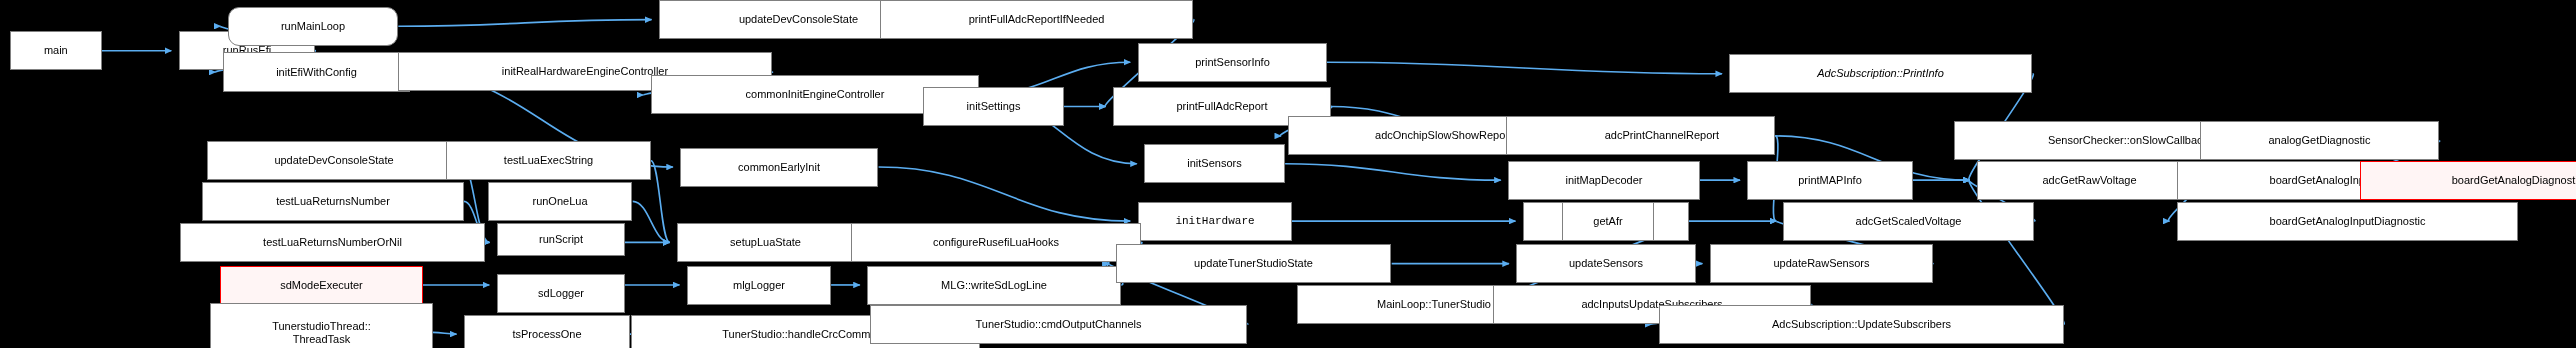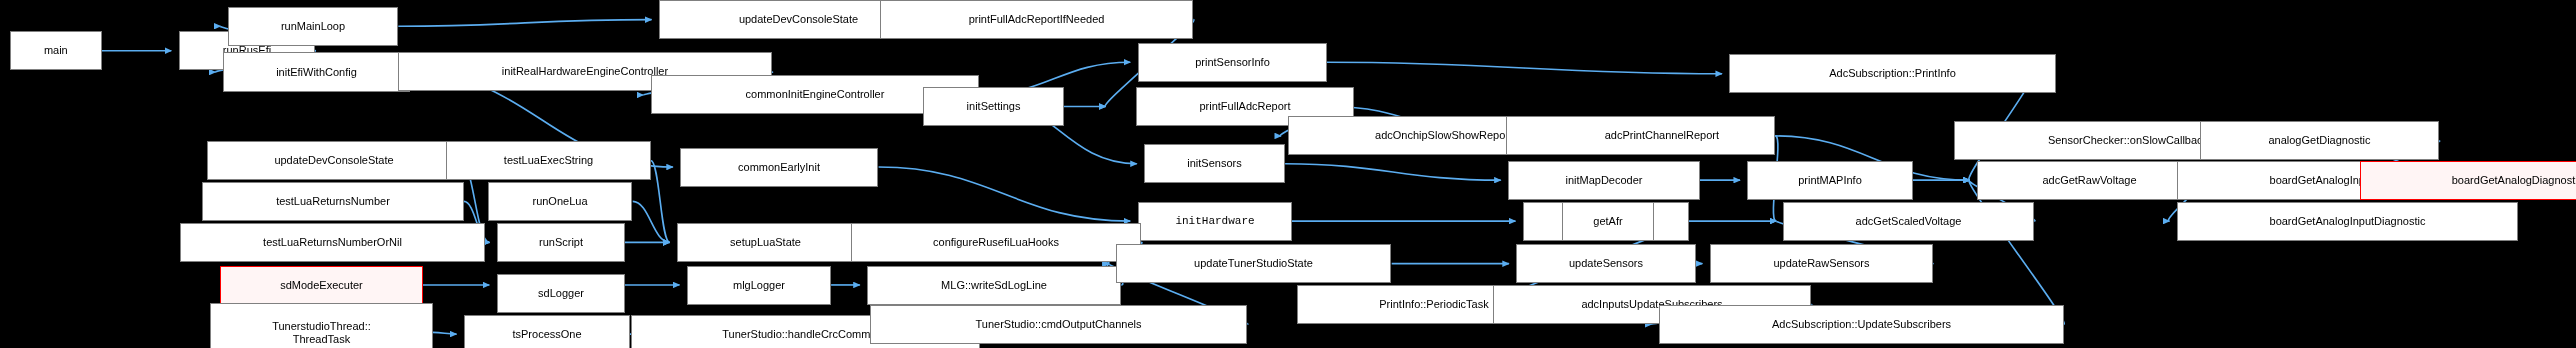--- a/index.html
+++ b/index.html
@@ -111,61 +111,61 @@
         <path d="M2808,172 C2818.8,172 2664.2,172 2675,172" stroke="#5badf0" stroke-width="2" fill="none" marker-end="url(#arrow)"></path>
         <path d="M2686,220 C2696.8,220 2636.2,220 2647,220" stroke="#5badf0" stroke-width="2" fill="none" marker-end="url(#arrow)"></path>
         <path d="M2686,220 C2696.8,220 2636.2,270 2647,270" stroke="#5badf0" stroke-width="2" fill="none" marker-end="url(#arrow)"></path>
         <path d="M2976,172 C2986.8,172 2860.2,220 2871,220" stroke="#5badf0" stroke-width="2" fill="none" marker-end="url(#arrow)"></path>
         <path d="M3072,220 C3082.8,220 2860.2,220 2871,220" stroke="#5badf0" stroke-width="2" fill="none" marker-end="url(#arrow)"></path>
       </g>
   </svg>
   <div id="node-layer">
       <div class="node" style="left: 9.8px; top: 31px; width: 92px; height: 39px;"><span>main</span></div>
       <div class="node" style="left: 179px; top: 31px; width: 136px; height: 39px;"><span>runRusEfi</span></div>
-      <div class="node" style="left: 228px; top: 6.6px; width: 170px; height: 39px;"><span>runMainLoop</span></div>
+      <div class="node" style="left: 228px; top: 6.6px; width: 170px; height: 39px; border-radius: 11px;"><span>runMainLoop</span></div>
       <div class="node" style="left: 223px; top: 52px; width: 187px; height: 40px;"><span>initEfiWithConfig</span></div>
       <div class="node" style="left: 398px; top: 52px; width: 374px; height: 39px;"><span>initRealHardwareEngineController</span></div>
       <div class="node" style="left: 659px; top: 0px; width: 279px; height: 39px;"><span>updateDevConsoleState</span></div>
       <div class="node" style="left: 651px; top: 75px; width: 328px; height: 39px; justify-content: center;"><span>commonInitEngineController</span></div>
       <div class="node" style="left: 680px; top: 148px; width: 198px; height: 39px;"><span>commonEarlyInit</span></div>
       <div class="node" style="left: 207px; top: 141px; width: 254px; height: 39px;"><span>updateDevConsoleState</span></div>
       <div class="node" style="left: 202px; top: 182px; width: 262px; height: 39px;"><span>testLuaReturnsNumber</span></div>
       <div class="node" style="left: 180px; top: 223px; width: 305px; height: 39px;"><span>testLuaReturnsNumberOrNil</span></div>
       <div class="node highlight" style="left: 220px; top: 266px; width: 203px; height: 39px;"><span>sdModeExecuter</span></div>
       <div class="node" style="left: 210px; top: 303px; width: 223px; height: 59px;"><span>TunerstudioThread::
 ThreadTask</span></div>
       <div class="node" style="left: 446px; top: 141px; width: 205px; height: 39px;"><span>testLuaExecString</span></div>
       <div class="node" style="left: 488px; top: 182px; width: 144px; height: 39px;"><span>runOneLua</span></div>
-      <div class="node" style="left: 497px; top: 223px; width: 128px; height: 39px;"><span>runScript</span></div>
+      <div class="node" style="left: 497px; top: 223px; width: 128px; height: 33px;"><span>runScript</span></div>
       <div class="node" style="left: 497px; top: 266px; width: 128px; height: 39px; margin-top: 8px;"><span>sdLogger</span></div>
       <div class="node" style="left: 464px; top: 315px; width: 166px; height: 39px;"><span>tsProcessOne</span></div>
       <div class="node" style="left: 677px; top: 223px; width: 177px; height: 39px;"><span>setupLuaState</span></div>
       <div class="node" style="left: 687px; top: 266px; width: 144px; height: 39px;"><span>mlgLogger</span></div>
       <div class="node" style="left: 631px; top: 315px; width: 349px; height: 39px;"><span>TunerStudio::handleCrcCommand</span></div>
       <div class="node" style="left: 880px; top: 0px; width: 313px; height: 39px;"><span>printFullAdcReportIfNeeded</span></div>
       <div class="node" style="left: 923px; top: 87px; width: 141px; height: 39px;"><span>initSettings</span></div>
       <div class="node" style="left: 1144px; top: 144px; width: 141px; height: 39px;"><span>initSensors</span></div>
       <div class="node" style="left: 1138px; top: 202px; width: 154px; height: 39px; font-family: Liberation Mono, monospace;"><span>initHardware</span></div>
       <div class="node" style="left: 851px; top: 223px; width: 290px; height: 39px;"><span>configureRusefiLuaHooks</span></div>
       <div class="node" style="left: 867px; top: 266px; width: 254px; height: 39px;"><span>MLG::writeSdLogLine</span></div>
       <div class="node" style="left: 870px; top: 305px; width: 377px; height: 39px;"><span>TunerStudio::cmdOutputChannels</span></div>
       <div class="node" style="left: 1138px; top: 43px; width: 189px; height: 39px;"><span>printSensorInfo</span></div>
-      <div class="node" style="left: 1113px; top: 87px; width: 218px; height: 39px; margin-left: 23px;"><span>printFullAdcReport</span></div>
+      <div class="node" style="left: 1113px; top: 87px; width: 218px; height: 39px;"><span>printFullAdcReport</span></div>
       <div class="node" style="left: 1288px; top: 116px; width: 311px; height: 39px;"><span>adcOnchipSlowShowReport</span></div>
       <div class="node" style="left: 1508px; top: 161px; width: 192px; height: 39px;"><span>initMapDecoder</span></div>
       <div class="node" style="left: 1523px; top: 202px; width: 166px; height: 39px;"><span>initAdcInputs</span></div>
       <div class="node" style="left: 1116px; top: 244px; width: 275px; height: 39px;"><span>updateTunerStudioState</span></div>
       <div class="node" style="left: 1516px; top: 244px; width: 180px; height: 39px;"><span>updateSensors</span></div>
       <div class="node" style="left: 1562px; top: 202px; width: 92px; height: 39px;"><span>getAfr</span></div>
-      <div class="node" style="left: 1297px; top: 285px; width: 274px; height: 39px;"><span>PrintInfo::PeriodicTask</span></div>
+      <div class="node" style="left: 1297px; top: 285px; width: 274px; height: 39px;"><span>MainLoop::TunerStudio</span></div>
       <div class="node" style="left: 1493px; top: 285px; width: 318px; height: 39px;"><span>adcInputsUpdateSubscribers</span></div>
       <div class="node" style="left: 1506px; top: 116px; width: 269px; height: 39px; padding-left: 46px;"><span>adcPrintChannelReport</span></div>
       <div class="node" style="left: 1747px; top: 161px; width: 166px; height: 39px;"><span>printMAPInfo</span></div>
       <div class="node" style="left: 1710px; top: 244px; width: 223px; height: 39px;"><span>updateRawSensors</span></div>
-      <div class="node" style="left: 1729px; top: 54px; width: 327px; height: 39px;"><span>AdcSubscription::PrintInfo</span></div>
+      <div class="node" style="left: 1729px; top: 54px; width: 303px; height: 39px; font-style: italic;"><span>AdcSubscription::PrintInfo</span></div>
       <div class="node" style="left: 1659px; top: 305px; width: 405px; height: 39px;"><span>AdcSubscription::UpdateSubscribers</span></div>
       <div class="node" style="left: 1783px; top: 202px; width: 251px; height: 39px;"><span>adcGetScaledVoltage</span></div>
       <div class="node" style="left: 1977px; top: 161px; width: 225px; height: 39px;"><span>adcGetRawVoltage</span></div>
       <div class="node" style="left: 1954px; top: 121px; width: 348px; height: 39px;"><span>SensorChecker::onSlowCallback</span></div>
       <div class="node" style="left: 2200px; top: 121px; width: 239px; height: 39px;"><span>analogGetDiagnostic</span></div>
       <div class="node" style="left: 2177px; top: 161px; width: 341px; height: 39px;"><span>boardGetAnalogInputDiagnostic</span></div>
       <div class="node" style="left: 2177px; top: 202px; width: 341px; height: 39px;"><span>boardGetAnalogInputDiagnostic</span></div>
       <div class="node highlight" style="left: 2360px; top: 161px; width: 315px; height: 39px;"><span>boardGetAnalogDiagnostic</span></div>
     </div>
 </div>

